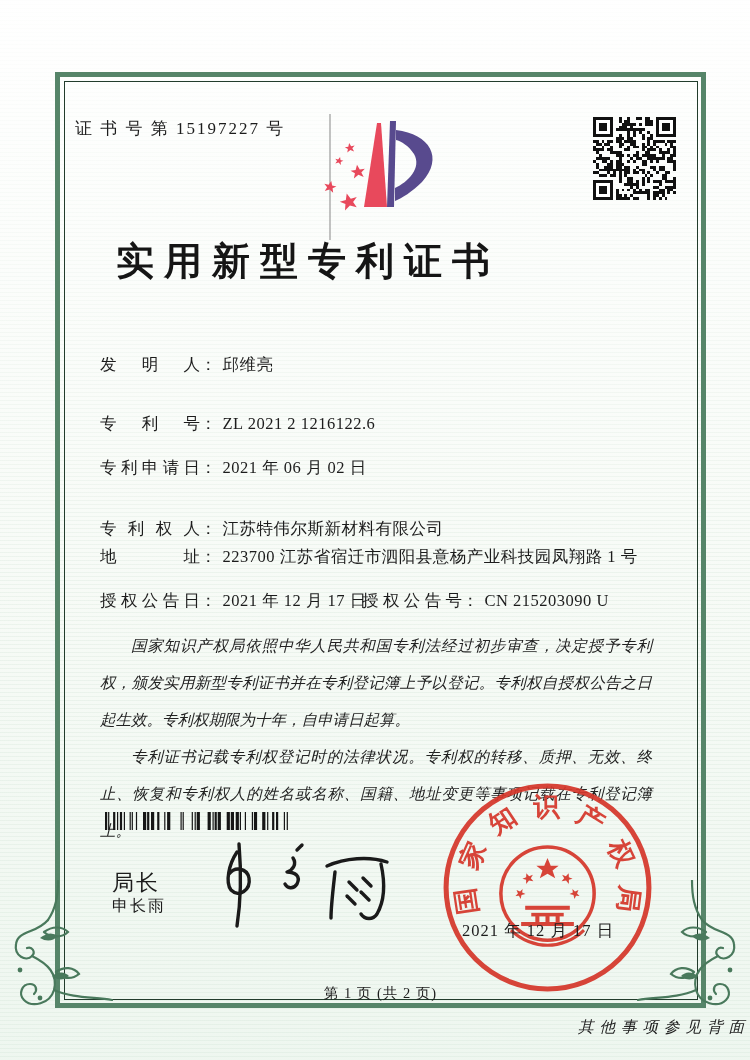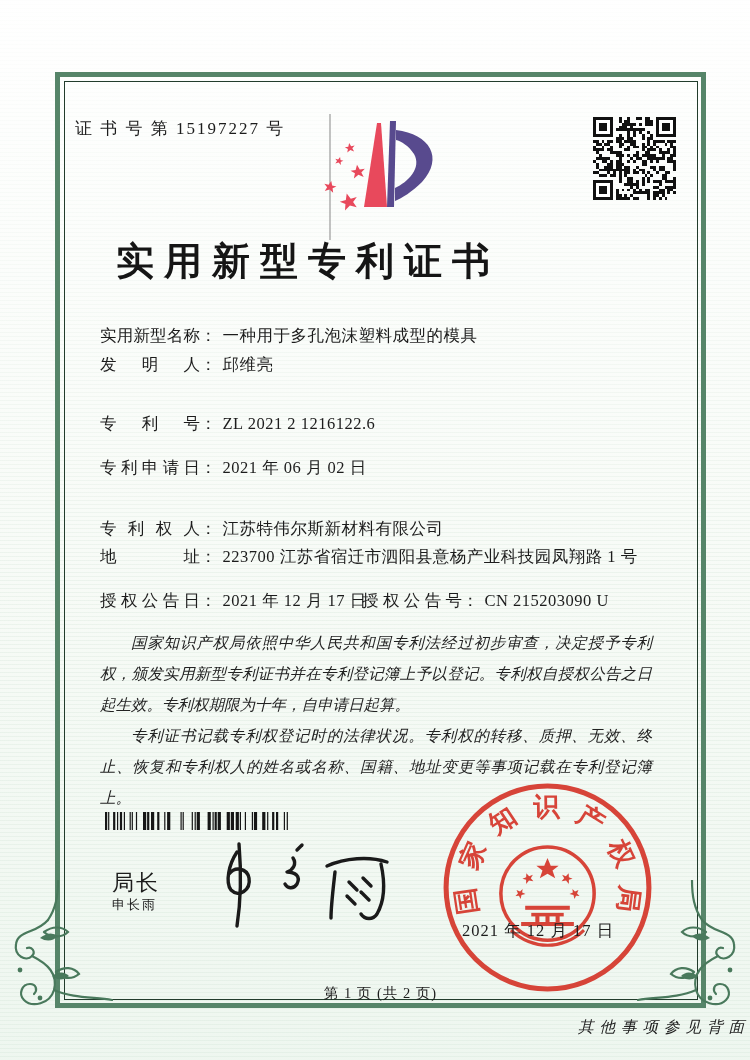--- a/index.html
+++ b/index.html
@@ -35,27 +35,27 @@
     font-size:38px;font-weight:700;letter-spacing:10px;text-indent:10px;
     white-space:nowrap;color:#151515;
   }
   .row{position:absolute;left:100px;font-size:16.5px;white-space:nowrap;color:#1c1c1c;}
   .flabel{display:inline-block;width:100px;text-align:justify;text-align-last:justify;vertical-align:bottom;}
   .fcolon{display:inline-block;margin:0 6px 0 0;}
   .fvalue{letter-spacing:.5px;}
   .pair2{position:absolute;left:262px;top:0;white-space:nowrap;}
   .paras{
     position:absolute;left:100px;top:627px;width:552px;
-    font-size:15.5px;line-height:31px;text-align:justify;
+    font-size:15.5px;line-height:37px;text-align:justify;
     font-style:italic;color:#222;
   }
   .paras p{margin:0;text-indent:2em;}
   .barcode{position:absolute;left:105px;top:812px;}
   .director-title{position:absolute;left:112px;top:868px;font-size:22px;letter-spacing:2px;}
-  .director-name{position:absolute;left:112px;top:896px;font-size:13px;letter-spacing:2px;}
+  .director-name{position:absolute;left:112px;top:896px;font-size:16px;letter-spacing:2px;}
   .signature{position:absolute;left:185px;top:838px;}
   .seal{position:absolute;left:440px;top:780px;z-index:4;opacity:.93;}
   .seal-date{
     position:absolute;left:462px;top:920px;z-index:5;
     font-size:16.5px;letter-spacing:1px;color:#1d1d1d;white-space:nowrap;
   }
   .page-number{
     position:absolute;left:55px;top:968px;width:651px;text-align:center;
     font-size:14.5px;letter-spacing:1px;margin-top:16px;
   }
@@ -465,23 +465,20 @@
         <rect x="15" y="28" width="1" height="1"></rect>
         <rect x="19" y="28" width="1" height="1"></rect>
         <rect x="21" y="28" width="1" height="1"></rect>
         <rect x="23" y="28" width="1" height="1"></rect>
         <rect x="25" y="28" width="1" height="1"></rect>
       </g>
   </svg>
 
   <div class="title">实用新型专利证书</div>
 
-  <div class="row" style="top:325px">
-    <span class="flabel">实用新型名称</span><span class="fcolon">：</span><span class="fvalue">一种用于多孔泡沫塑料成型的模具</span>
-  </div>
   <div class="row" style="top:354px">
     <span class="flabel">发明人</span><span class="fcolon">：</span><span class="fvalue">邱维亮</span>
   </div>
   <div class="row" style="top:413px">
     <span class="flabel">专利号</span><span class="fcolon">：</span><span class="fvalue">ZL 2021 2 1216122.6</span>
   </div>
   <div class="row" style="top:457px">
     <span class="flabel">专利申请日</span><span class="fcolon">：</span><span class="fvalue">2021 年 06 月 02 日</span>
   </div>
   <div class="row" style="top:518px">

